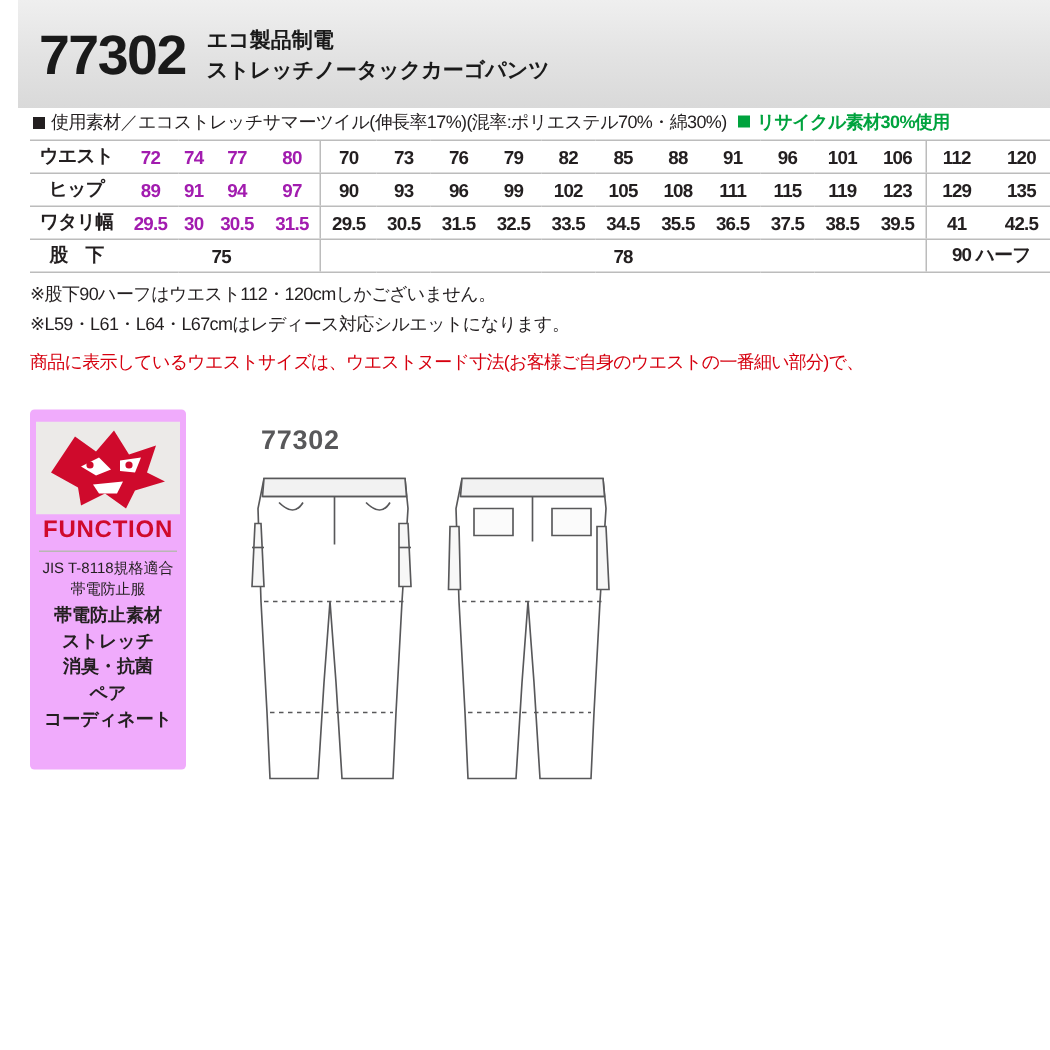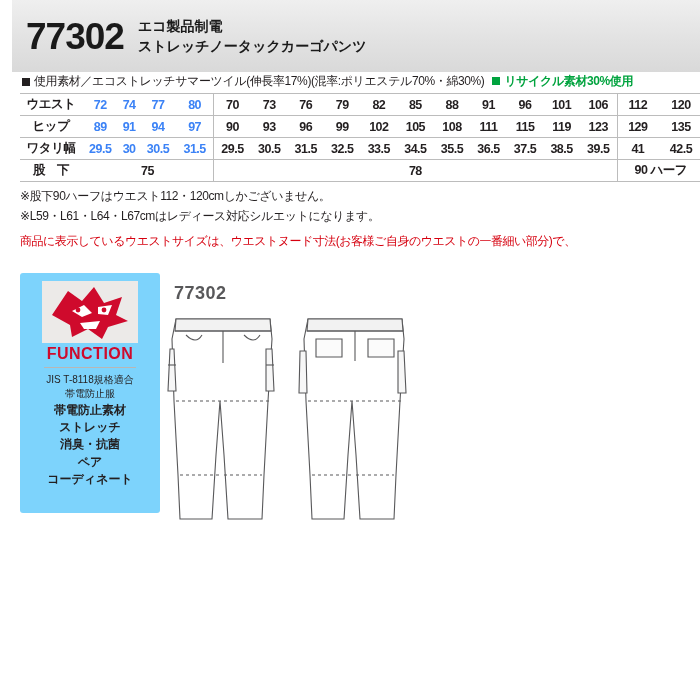--- a/index.html
+++ b/index.html
@@ -44,36 +44,36 @@
   table.sizes{
     border-collapse:collapse;margin-left:8px;width:684px;
     font-size:12.5px;letter-spacing:-0.5px;
   }
   table.sizes td,table.sizes th{
     border-top:1px solid #bcbcbc;border-bottom:1px solid #bcbcbc;
     padding:1px 0;text-align:center;height:19px;font-weight:bold;
   }
   table.sizes tr.head td{font-weight:bold;}
   td.rowlabel{text-align:left;padding-left:2px;width:62px;font-weight:bold;color:#231f20;}
-  td.red{color:#3b82f6;}
+  td.red{color:#a21caf;}
   td.ladies{color:#e2001a;}
   .vsep{border-left:1px solid #bcbcbc;}
 
   
   .note{margin:6px 0 0 8px;font-size:12px;color:#231f20;letter-spacing:-0.4px;}
   .note2{margin:3px 0 0 8px;font-size:12px;color:#231f20;letter-spacing:-0.4px;}
   .redblock{
     margin:7px 0 4px 8px;font-size:12px;color:#d6000f;line-height:1.55;letter-spacing:-0.5px;
   }
 
   
   .lower{position:relative;margin-top:12px;height:300px;}
   .func{
-    position:absolute;left:8px;top:10px;width:140px;height:240px;
-    background:#7dd3fc;border-radius:3px;
+    position:absolute;left:8px;top:10px;width:104px;height:240px;
+    background:#f0abfc;border-radius:3px;
     display:flex;flex-direction:column;align-items:center;
   }
   .func .badge{margin-top:8px;}
   .func .fname{
     margin-top:2px;font-size:16px;font-weight:bold;color:#cf0a2c;letter-spacing:0.5px;
   }
   .func .divider{width:92px;height:1px;background:#b9b6b4;margin:4px 0 5px;}
   .func .fitem{font-size:11px;color:#231f20;line-height:1.45;text-align:center;}
   .func .fitem.small{font-size:10px;}
   .func .fitem.bold{font-weight:bold;font-size:12px;}

